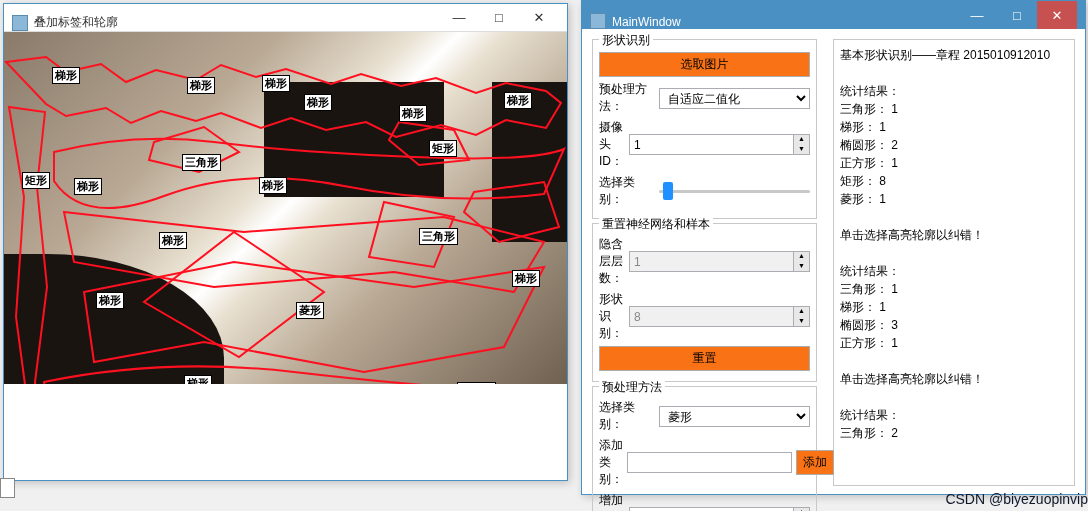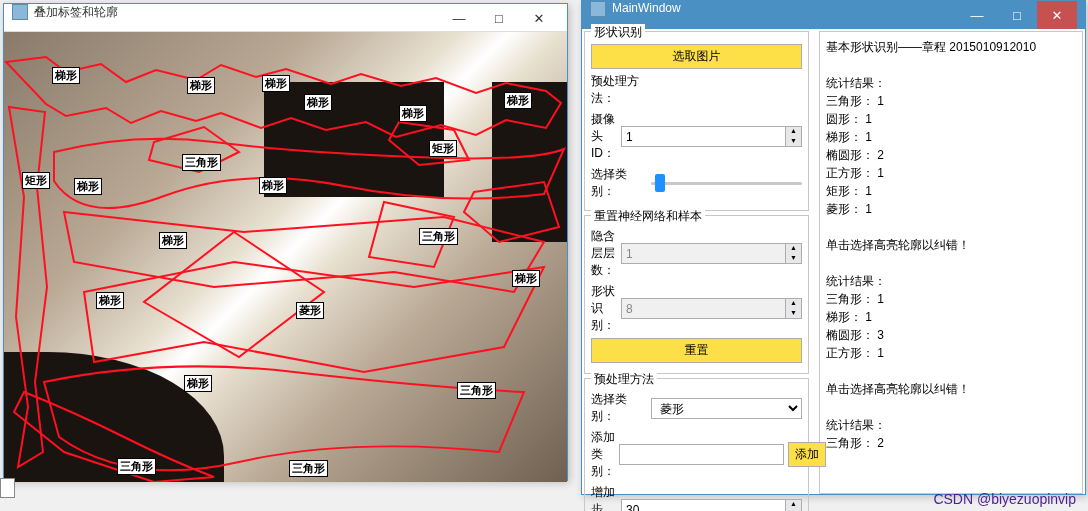--- a/index.html
+++ b/index.html
@@ -1,51 +1,51 @@
 <!DOCTYPE html>
 <html><head>
 <meta charset="utf-8">
 <style>
 *{box-sizing:border-box;margin:0;padding:0;font-family:"Microsoft YaHei","SimSun",sans-serif;font-size:12px}
 body{background:#f0f0f0;width:1088px;height:511px;position:relative;overflow:hidden}
 .win{position:absolute;background:#fff;border:1px solid #4a90c2;box-shadow:2px 2px 8px rgba(0,0,0,.2)}
-.tb{height:28px;display:flex;align-items:flex-start;padding:0 8px;color:#fff}
+.tb{height:28px;display:flex;align-items:flex-end;padding:0 8px;color:#fff}
 .tb-left{background:#fff;color:#333;border-bottom:1px solid #ddd}
 .tb-main{background:#4a90c2}
 .tb .title{flex:1}
 .tb .icon{width:16px;height:16px;margin-right:6px;background:#8bb8d9;border:1px solid #5a8cb0}
 .ctrls{display:flex;gap:0}
 .cbtn{width:40px;height:28px;display:flex;align-items:center;justify-content:center;color:inherit;font-size:13px}
 .cbtn.close-m{background:#c75050;color:#fff}
 #leftwin{left:3px;top:3px;width:565px;height:478px}
-#leftwin .body{position:relative;width:100%;height:450px;background:#d946ef;overflow:hidden}
+#leftwin .body{position:relative;width:100%;height:352px;background:#d946ef;overflow:hidden}
 .scene{position:absolute;inset:0;background:linear-gradient(135deg,#8a7a6a 0%,#b8a894 30%,#e8e0d0 45%,#fff 50%,#e8e0d0 55%,#b8a894 70%,#706050 100%)}
 .dark{position:absolute;background:#1a1410}
 .lbl{position:absolute;background:#fff;border:1px solid #000;padding:0 2px;font-size:11px;font-weight:bold;white-space:nowrap;z-index:5}
 svg.contours{position:absolute;inset:0;z-index:3}
 svg.contours path{fill:none;stroke:#ff1020;stroke-width:2}
 #mainwin{left:581px;top:0;width:505px;height:495px}
-#mainwin .body{display:flex;height:467px;padding:2px;gap:10px}
+#mainwin .body{display:flex;height:467px;padding:10px;gap:16px}
 .leftcol{width:225px;display:flex;flex-direction:column;gap:4px}
 .rightcol{flex:1;border:1px solid #c8c8c8;background:#fff;padding:6px;overflow:auto;line-height:1.5}
 .grp{border:1px solid #c8c8c8;padding:8px 6px 6px;position:relative}
 .grp>.gt{position:absolute;top:-8px;left:6px;background:#fff;padding:0 3px}
 .row{display:flex;align-items:center;gap:4px;margin:4px 0}
 .row label{width:56px}
-.btn{border:1px solid #adadad;background:#fde047;padding:3px 0;text-align:center;flex:1;cursor:pointer}
+.btn{border:1px solid #adadad;background:#f97316;padding:3px 0;text-align:center;flex:1;cursor:pointer}
 select,input[type=text]{border:1px solid #abadb3;padding:2px 4px;flex:1;background:#fff;height:21px}
 select:disabled,input:disabled{background:#f0f0f0;color:#888}
 .spin{display:flex;flex:1}
 .spin input{flex:1}
 .spinb{width:16px;border:1px solid #abadb3;border-left:none;background:#e8e8e8;display:flex;flex-direction:column}
 .spinb span{flex:1;font-size:7px;text-align:center;line-height:1;cursor:pointer}
 .slider{flex:1;height:18px;position:relative;display:flex;align-items:center}
 .slider .track{height:3px;background:#c8c8c8;flex:1;border-radius:2px}
 .slider .thumb{position:absolute;left:4px;width:10px;height:18px;background:#1e90ff;border-radius:2px}
-.watermark{position:absolute;right:12px;bottom:4px;color:#4c1d95;font-size:14px;z-index:20}
+.watermark{position:absolute;right:0;bottom:4px;color:#0f172a;font-size:14px;z-index:20}
 .edge{position:absolute;left:0;top:478px;width:15px;height:20px;border:1px solid #888;background:#fff}
 </style>
 </head>
 <body>
 
 <div class="win" id="leftwin">
   <div class="tb tb-left">
     <div class="icon"></div>
     <div class="title">叠加标签和轮廓</div>
     <div class="ctrls">
@@ -112,20 +112,21 @@
   <div class="body">
     <div class="leftcol">
 
       <div class="grp">
         <span class="gt">形状识别</span>
         <div class="row">
           <div class="btn">选取图片</div>
         </div>
         <div class="row">
           <label>预处理方法：</label>
+          <select><option>自适应二值化</option></select>
         </div>
         <div class="row">
           <label>摄像头ID：</label>
           <div class="spin">
               <input type="text" value="1" style="">
               <div class="spinb">
                 <span>▲</span>
                 <span>▼</span>
               </div>
             </div>
@@ -188,25 +189,24 @@
         </div>
 
       </div>
 
     </div>
     <div class="rightcol" id="logpane">
         <div>基本形状识别——章程  2015010912010</div>
         <div>&nbsp;</div>
         <div>统计结果：</div>
         <div>三角形： 1</div>
-        <div>圆形： 1</div>
         <div>梯形： 1</div>
         <div>椭圆形： 2</div>
         <div>正方形： 1</div>
-        <div>矩形： 1</div>
+        <div>矩形： 8</div>
         <div>菱形： 1</div>
         <div>&nbsp;</div>
         <div>单击选择高亮轮廓以纠错！</div>
         <div>&nbsp;</div>
         <div>统计结果：</div>
         <div>三角形： 1</div>
         <div>梯形： 1</div>
         <div>椭圆形： 3</div>
         <div>正方形： 1</div>
         <div>&nbsp;</div>

